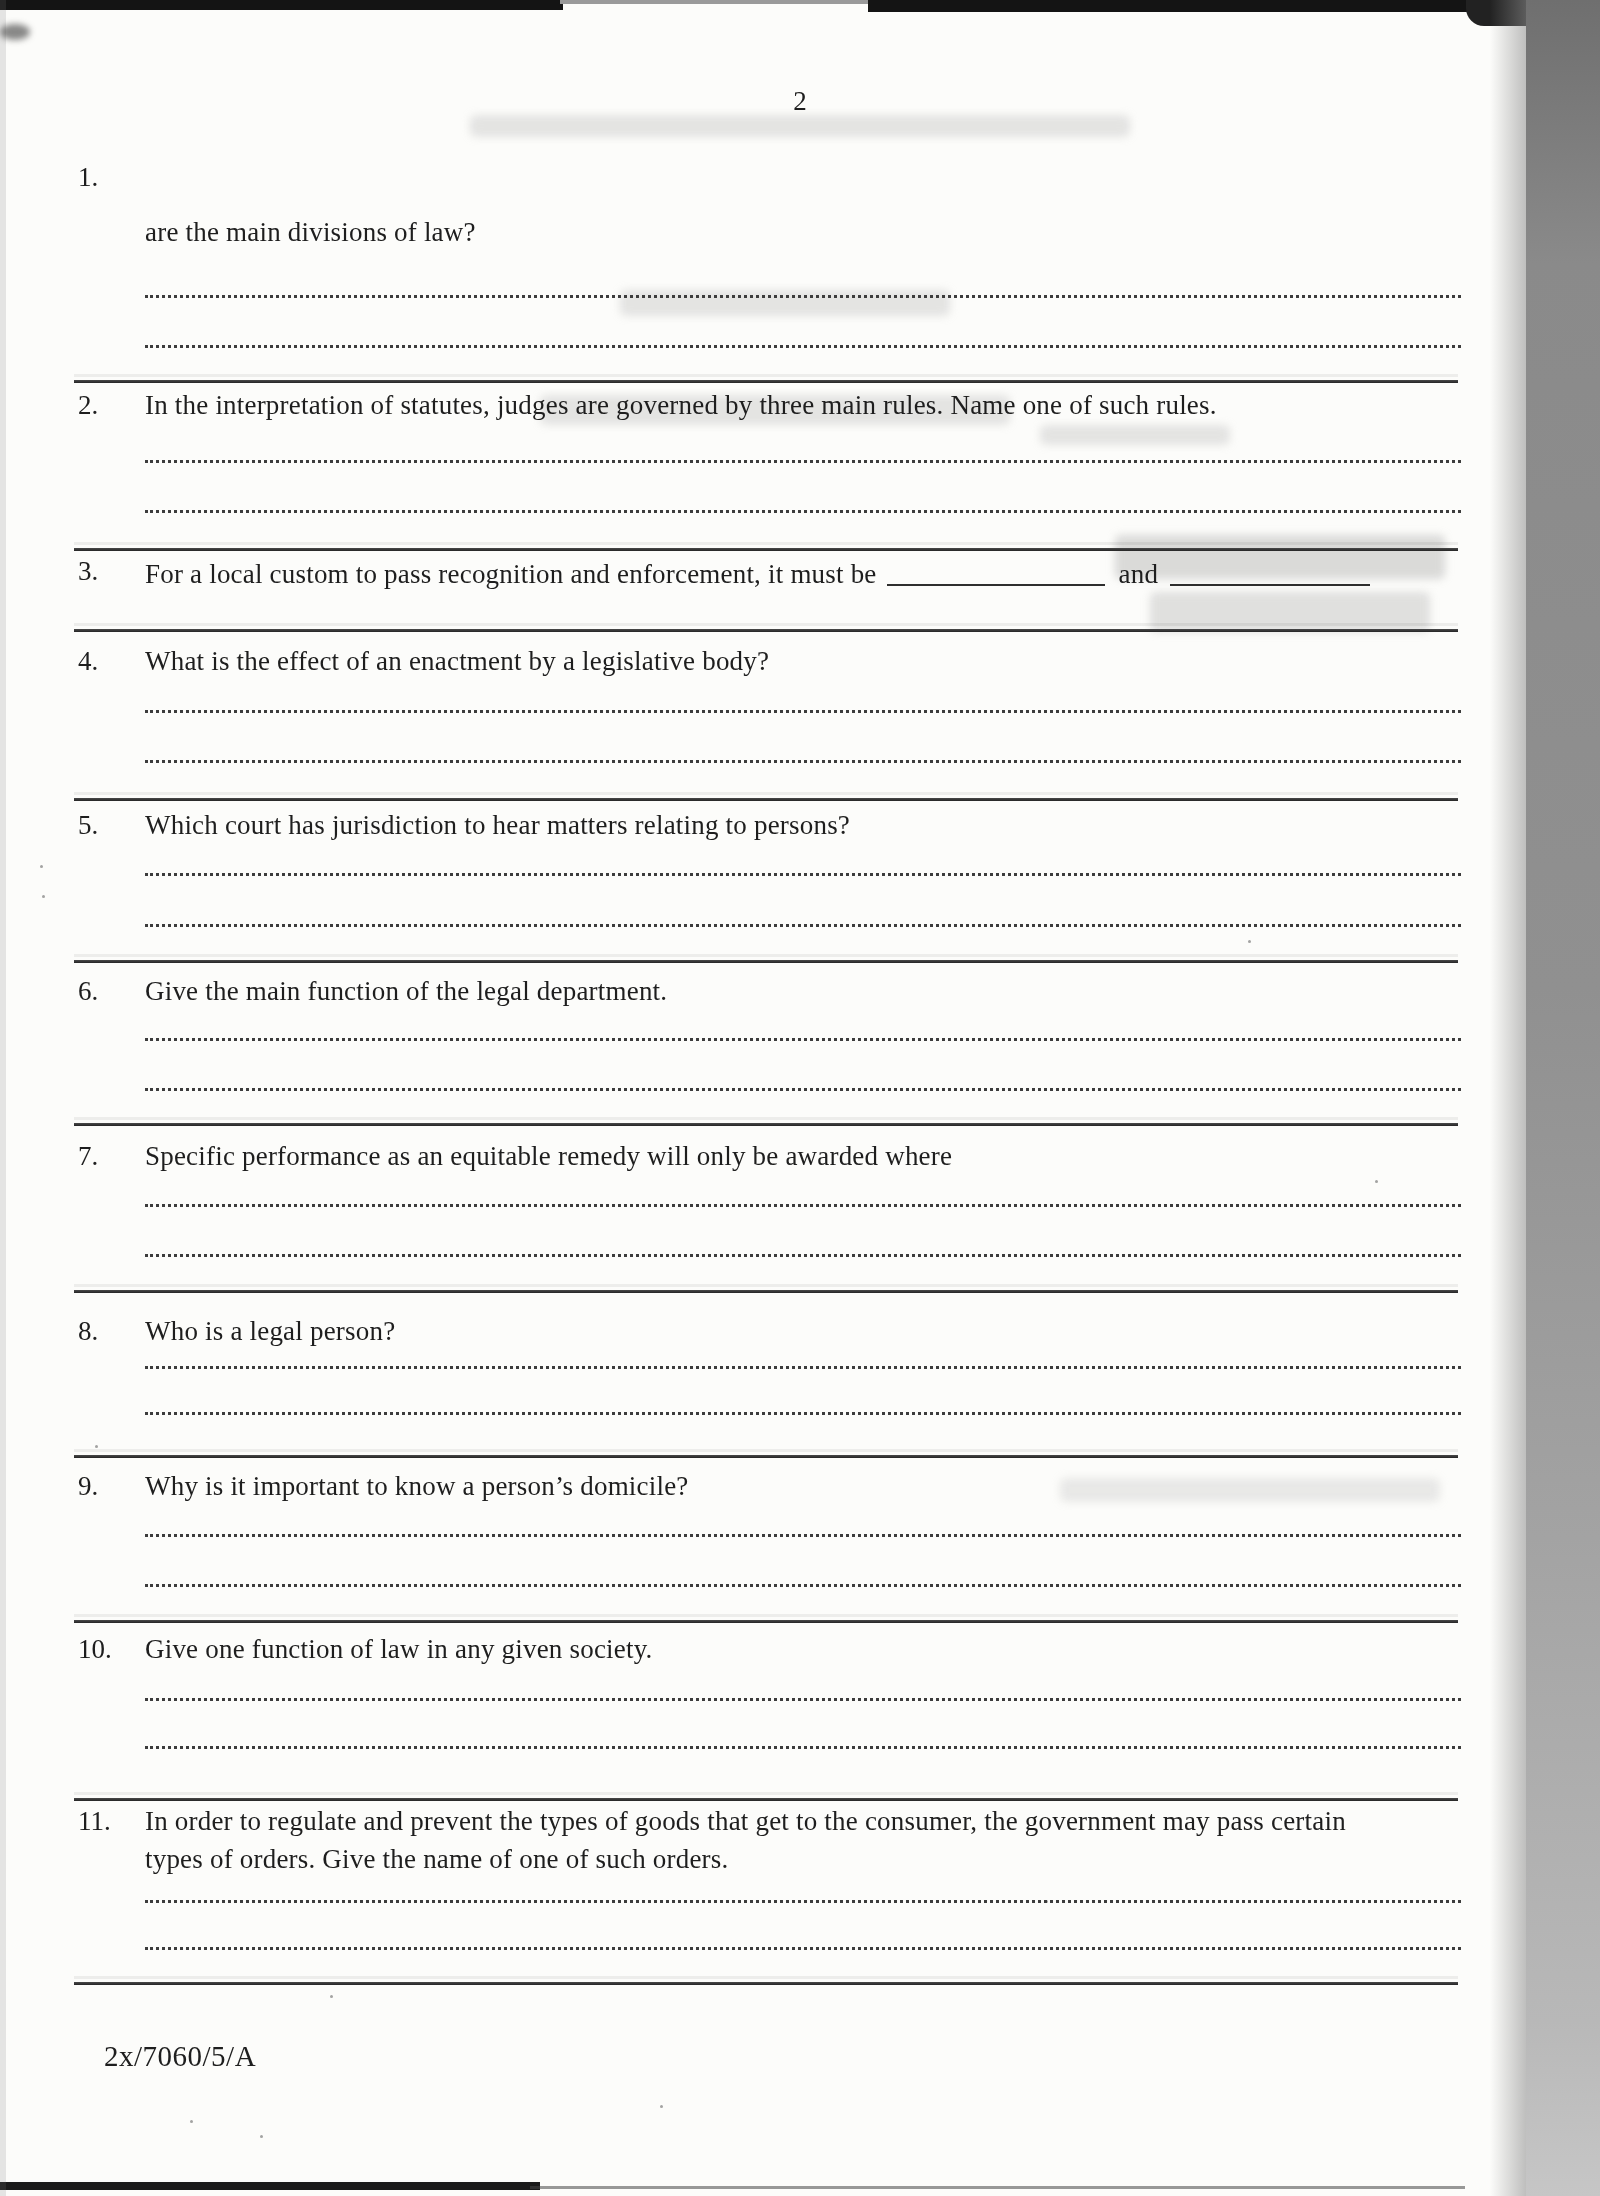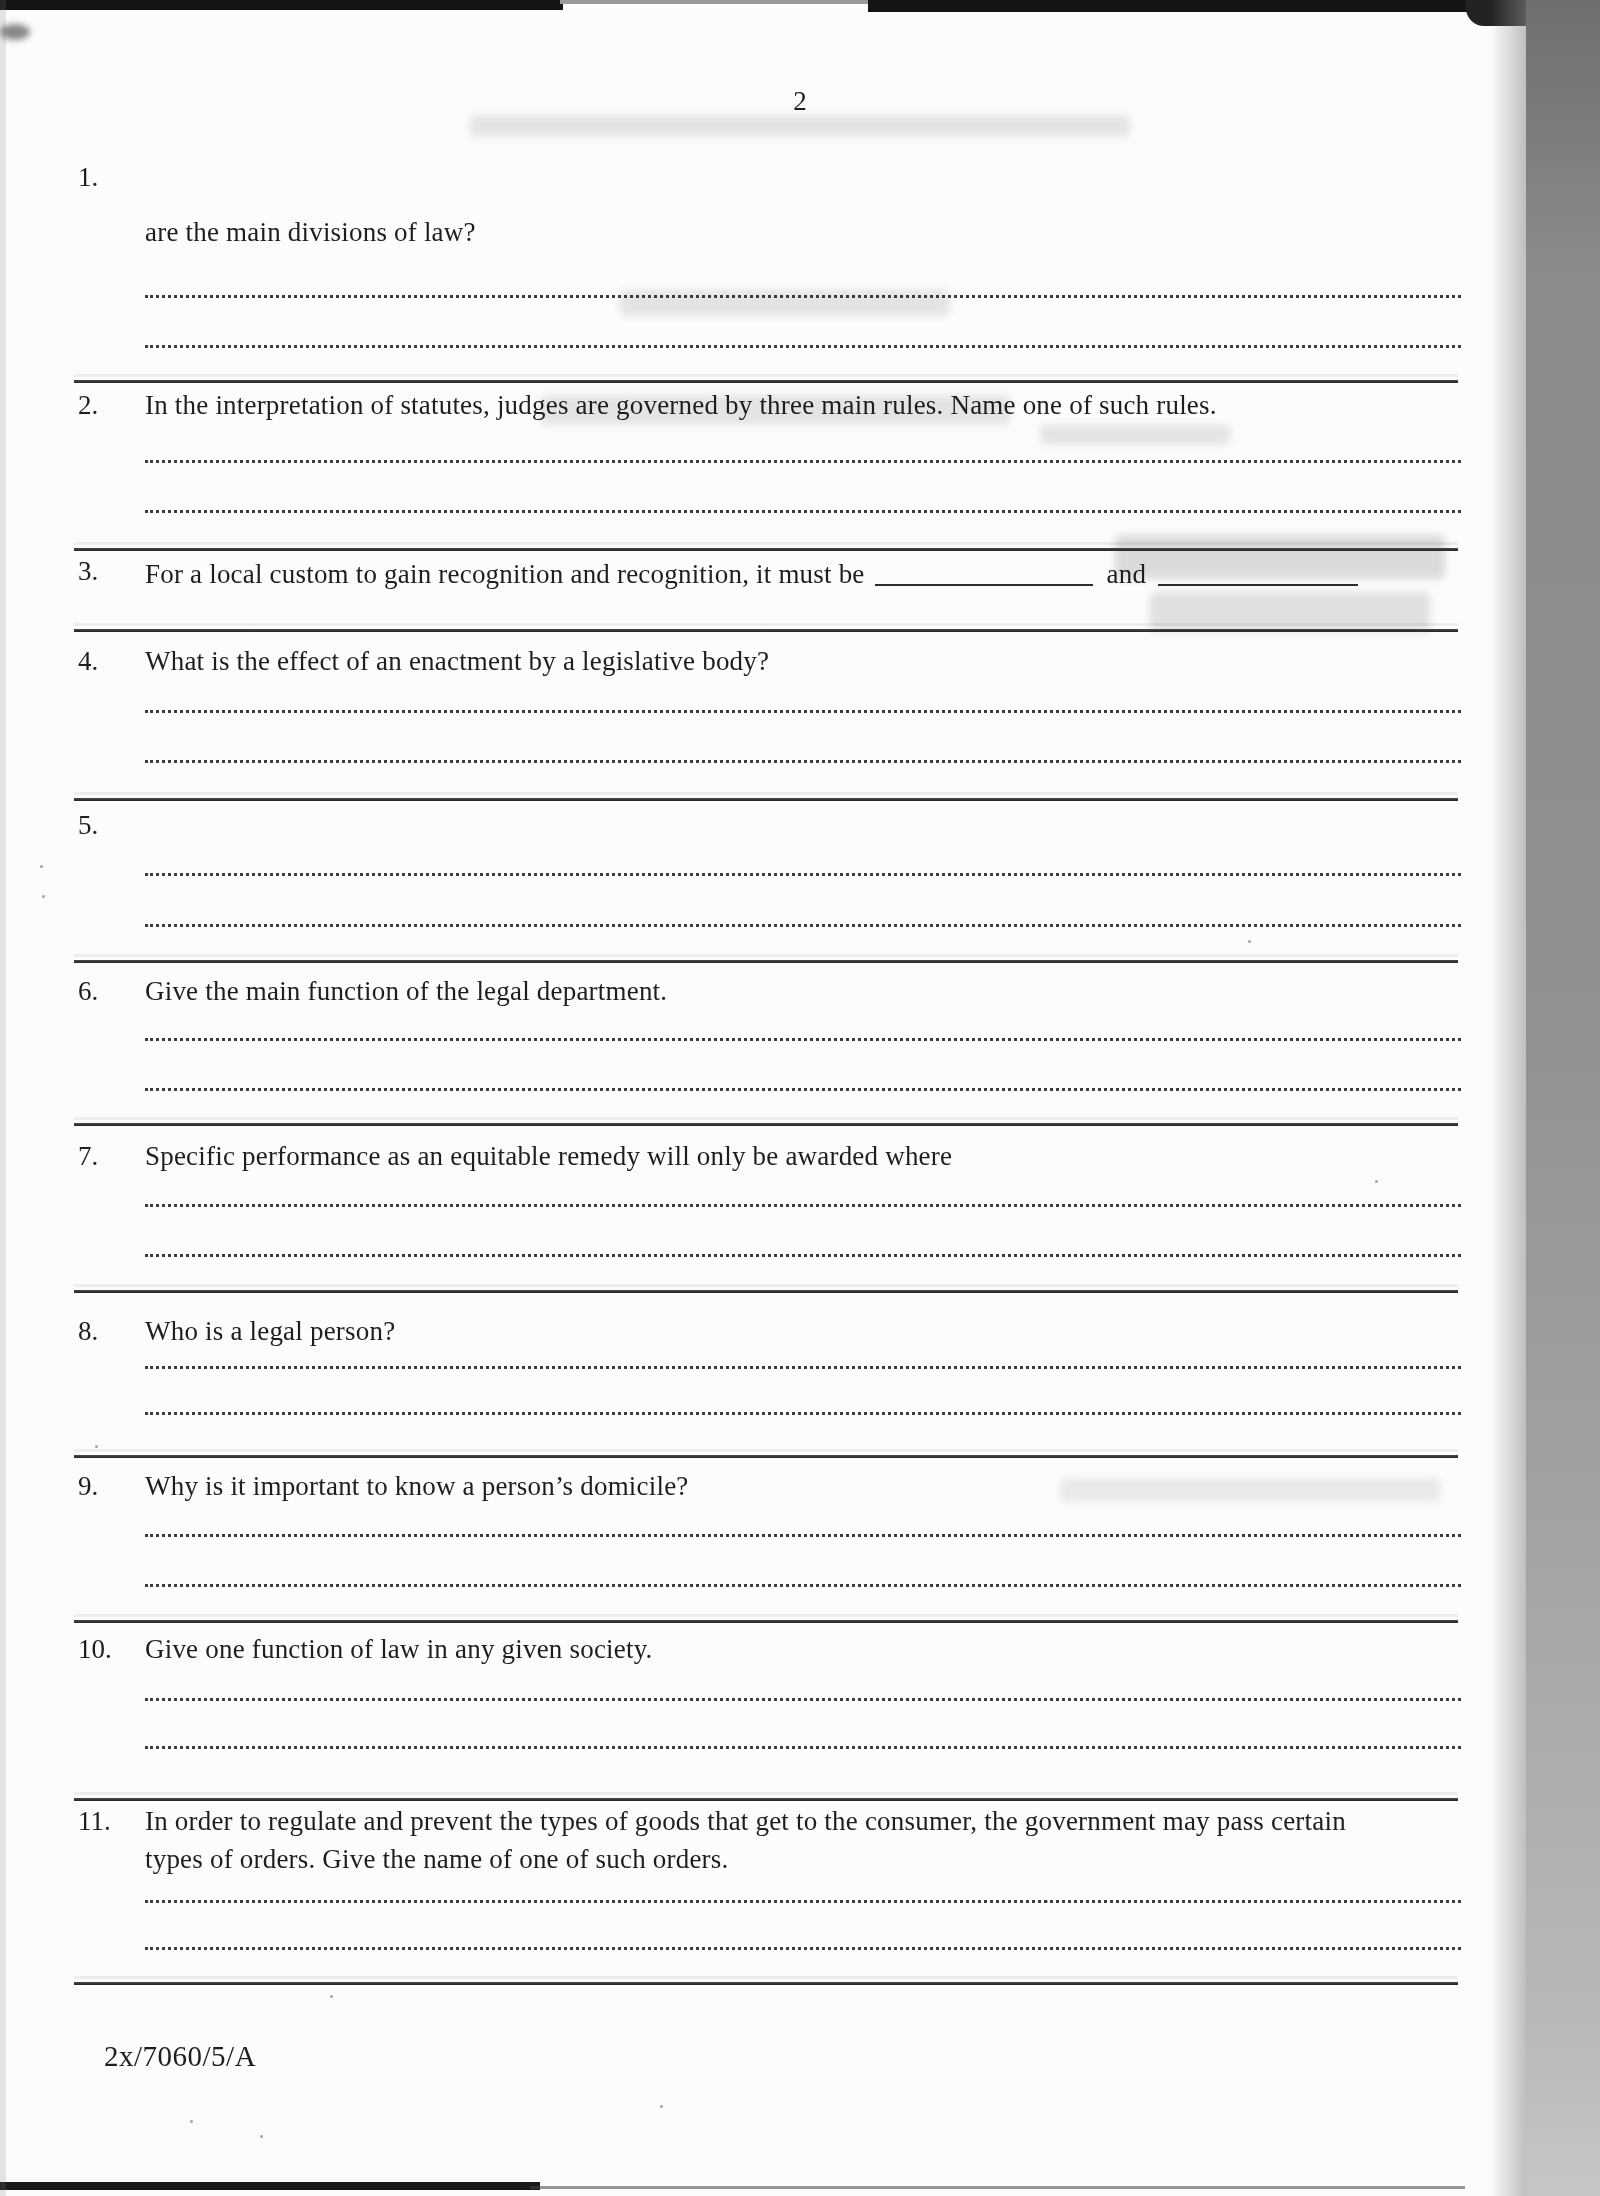--- a/index.html
+++ b/index.html
@@ -114,31 +114,32 @@
   <div class="sep" style="top:380px"></div>
 
   <div class="qnum" style="top:388px">2.</div>
   <div class="qtext" style="top:388px">In the interpretation of statutes, judges are governed by three main rules.  Name one of such rules.</div>
   <div class="dots" style="top:456px"></div>
   <div class="dots" style="top:506px"></div>
   <div class="sep" style="top:548px"></div>
 
   <div class="qnum" style="top:554px">3.</div>
   <div class="qtext" style="top:554px">
-    <span>For a local custom to gain recognition and recognition, it must be</span><span class="blank b1"></span><span class="conj">and</span><span class="blank b2"></span>
+    <span>For a local custom to pass recognition and enforcement, it must be</span><span class="blank b1"></span><span class="conj">and</span><span class="blank b2"></span>
   </div>
   <div class="sep" style="top:629px"></div>
 
   <div class="qnum" style="top:644px">4.</div>
   <div class="qtext" style="top:644px">What is the effect of an enactment by a legislative body?</div>
   <div class="dots" style="top:706px"></div>
   <div class="dots" style="top:756px"></div>
   <div class="sep" style="top:798px"></div>
 
   <div class="qnum" style="top:808px">5.</div>
+  <div class="qtext" style="top:808px">Which court has jurisdiction to hear matters relating to persons?</div>
   <div class="dots" style="top:869px"></div>
   <div class="dots" style="top:920px"></div>
   <div class="sep" style="top:960px"></div>
 
   <div class="qnum" style="top:974px">6.</div>
   <div class="qtext" style="top:974px">Give the main function of the legal department.</div>
   <div class="dots" style="top:1034px"></div>
   <div class="dots" style="top:1084px"></div>
   <div class="sep" style="top:1123px"></div>
 

